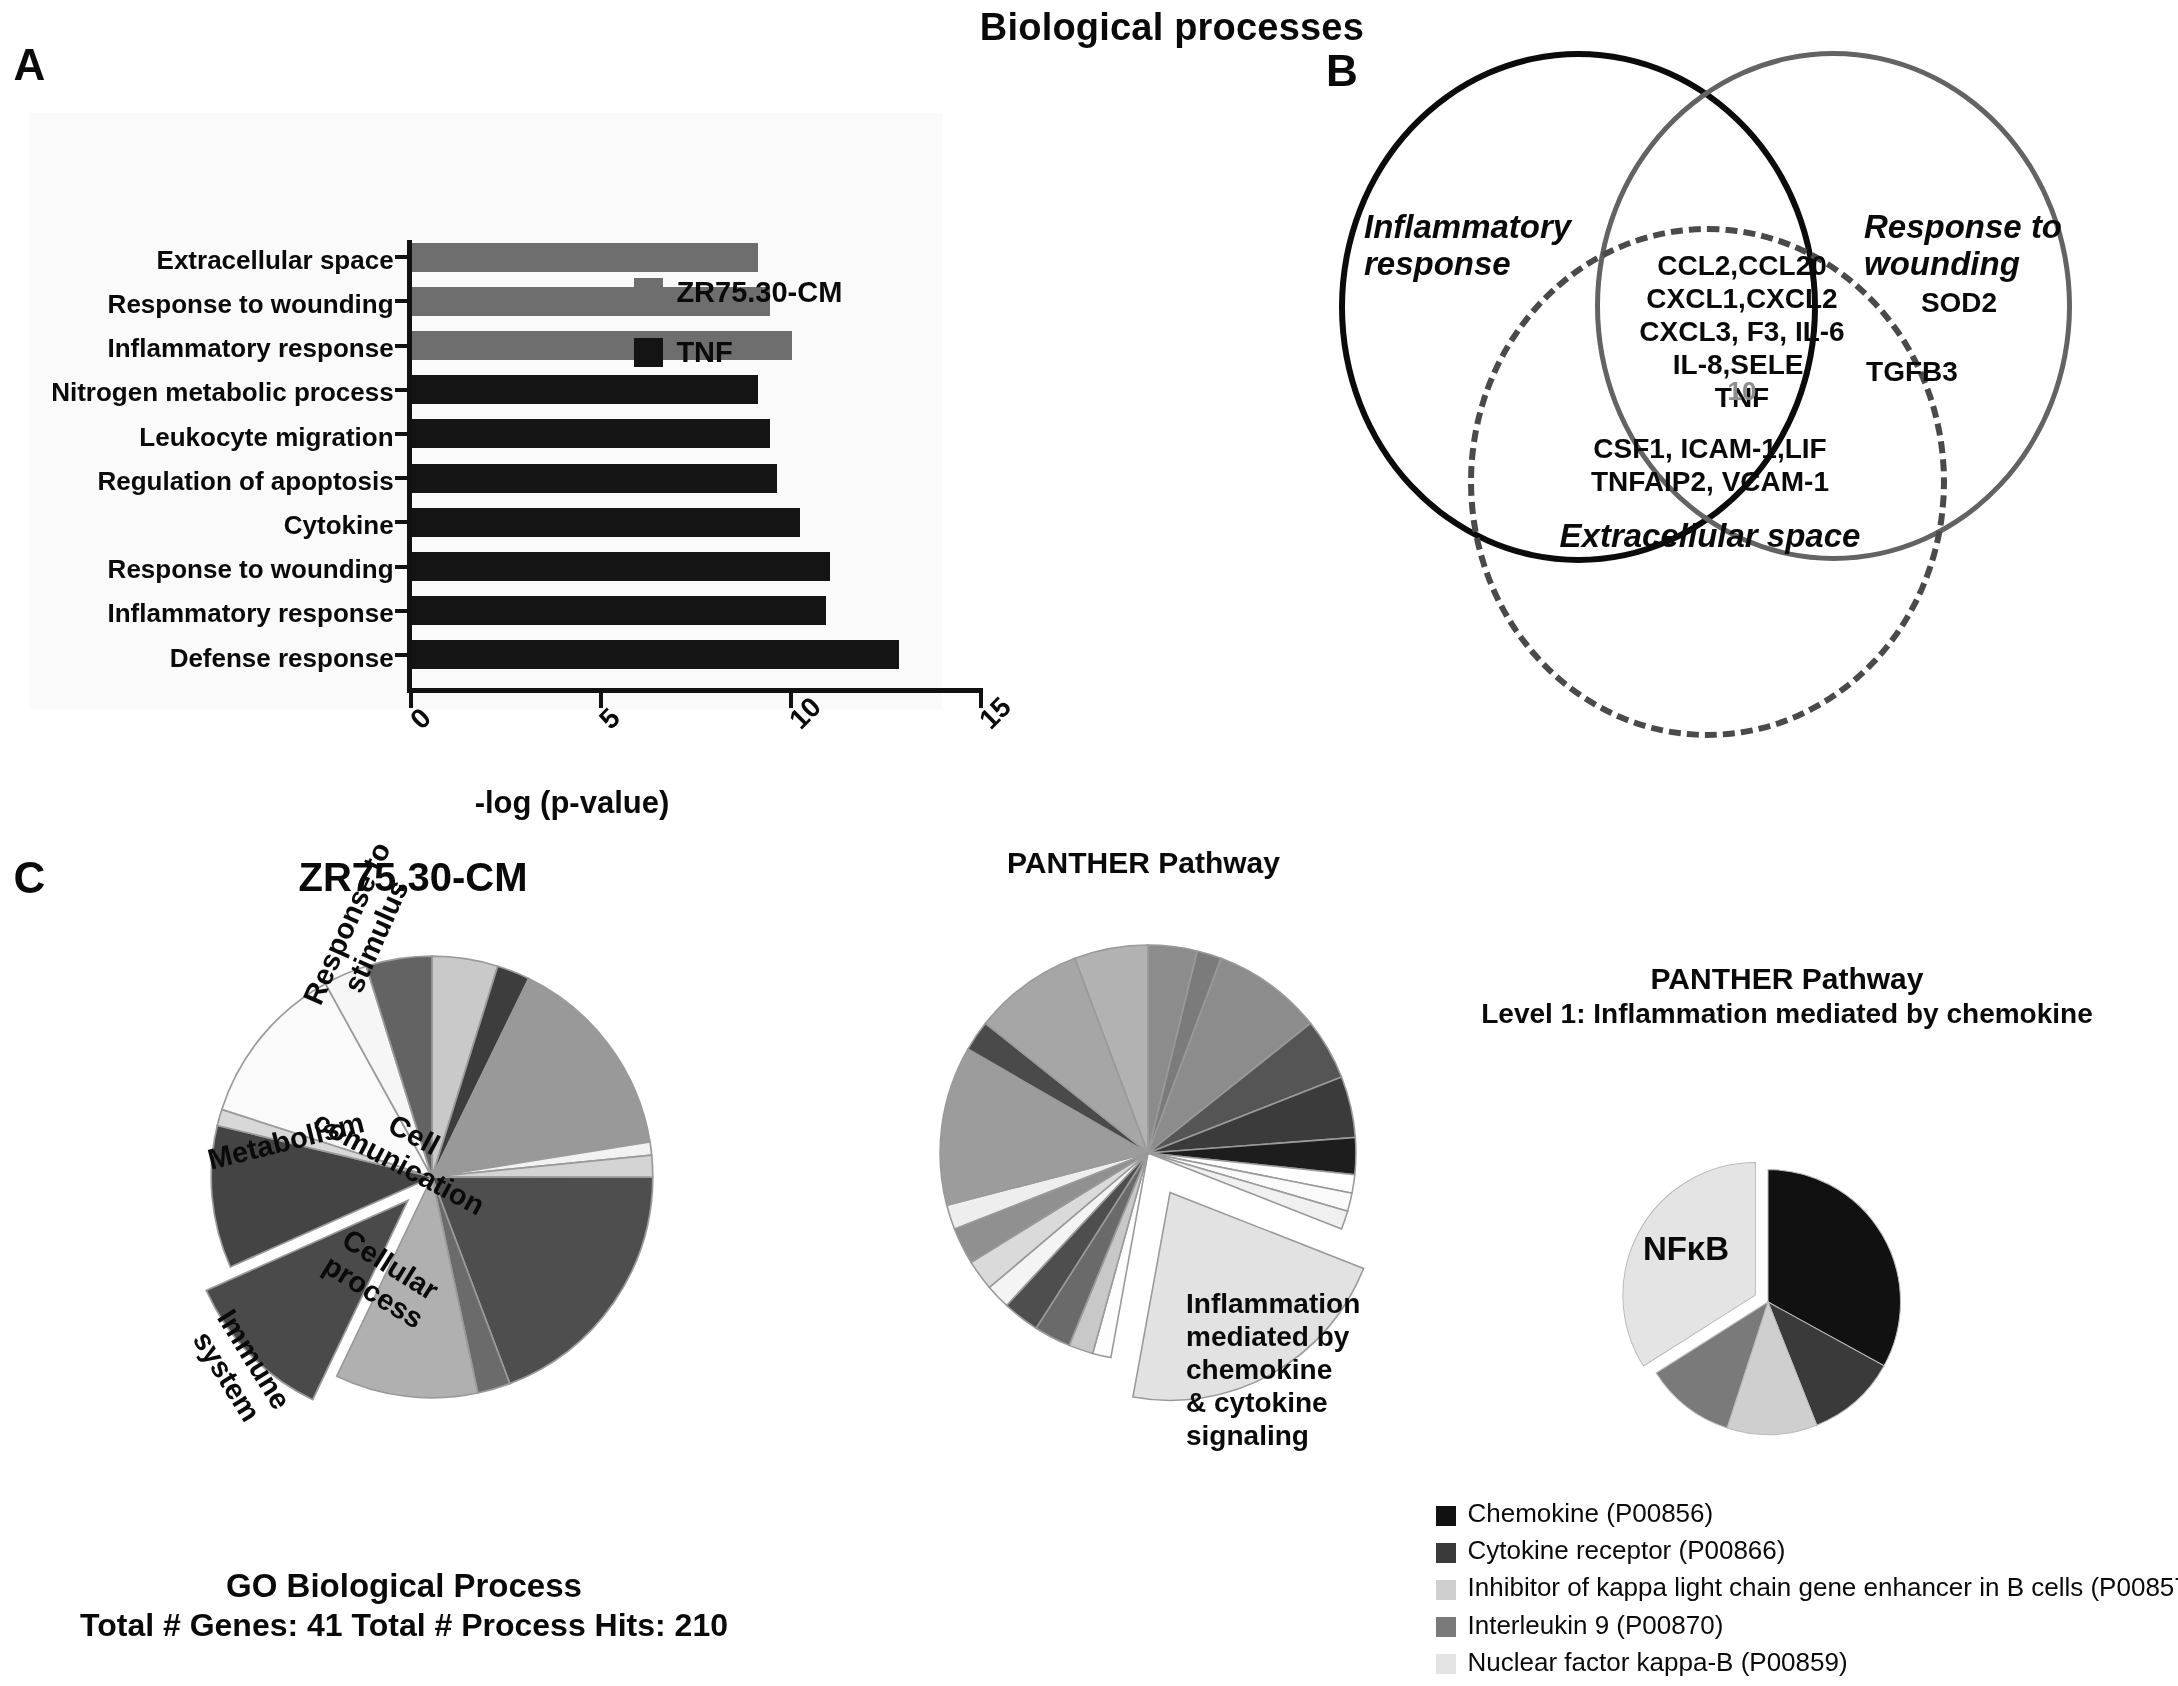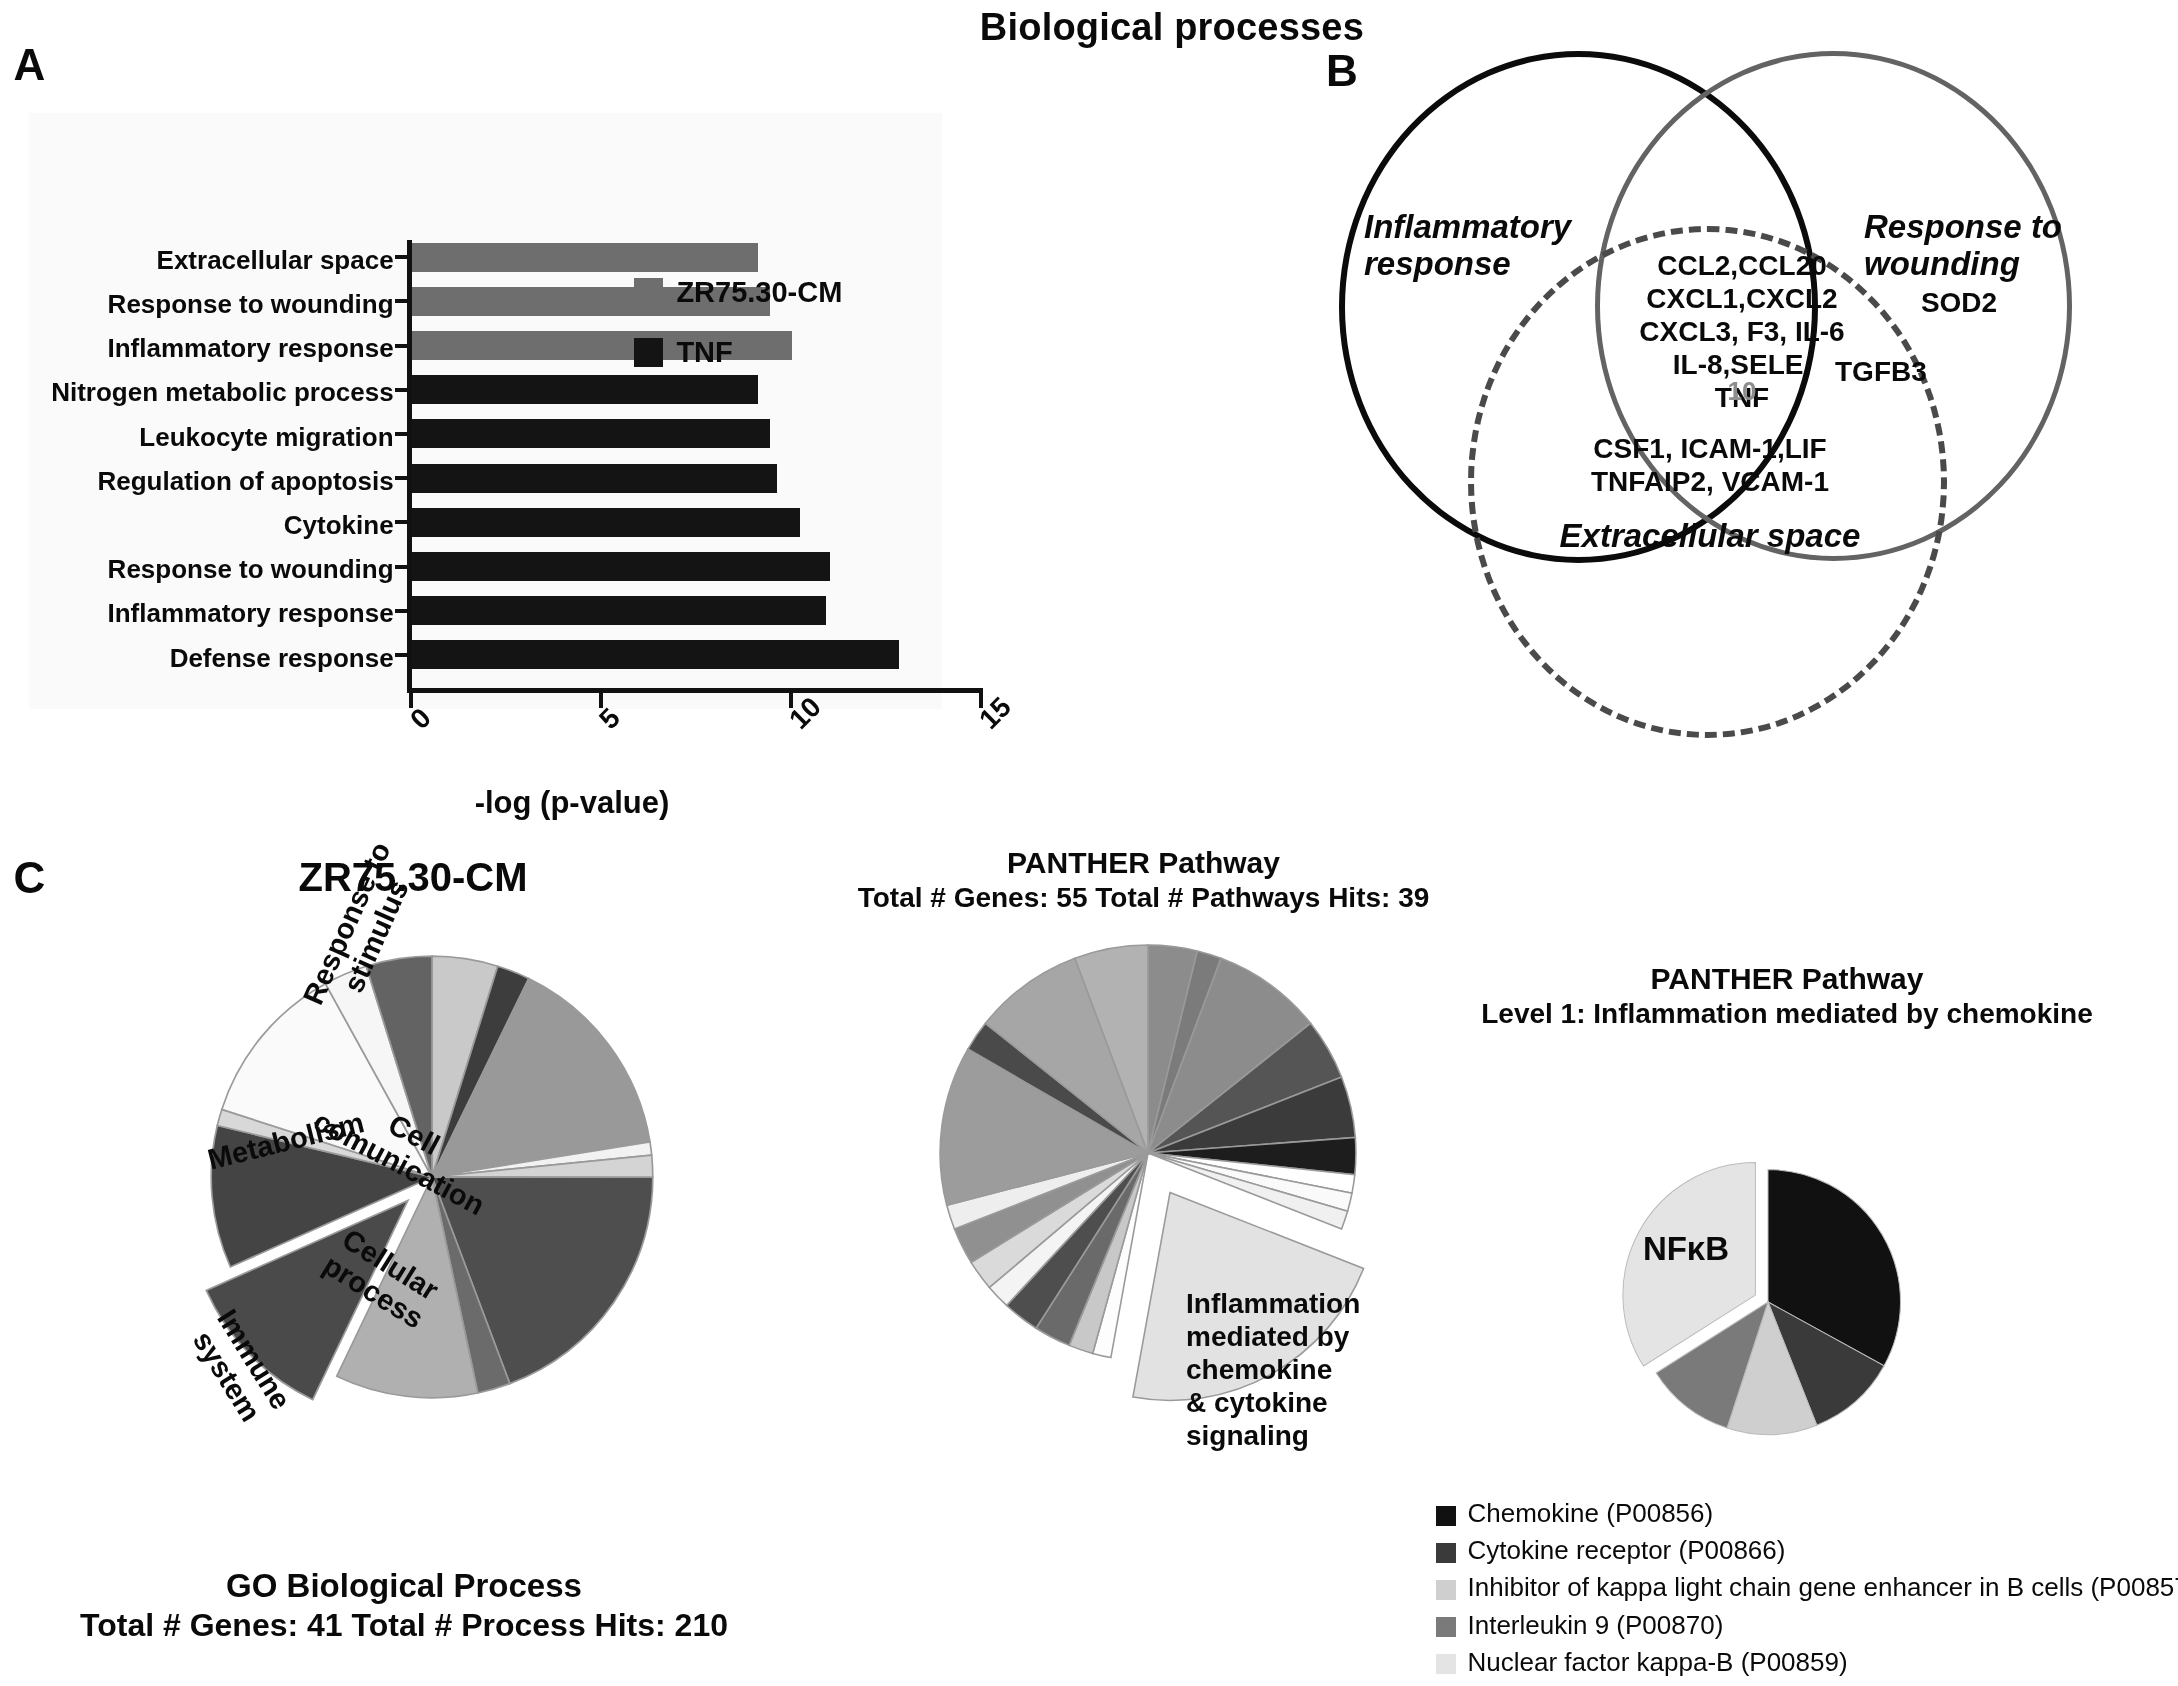--- a/index.html
+++ b/index.html
@@ -57,21 +57,21 @@
   #venn-label-right{left:548px;top:171px;width:221px;}
   #venn-label-bottom{left:221px;top:480px;width:346px;text-align:center;}
   .venn-genes{position:absolute;font-size:28px;font-weight:bold;
               line-height:1.18;text-align:center;}
   #venn-genes-top{left:307px;top:106px;width:240px;}
   #venn-genes-center{left:306px;top:211px;width:240px;}
   #venn-count-center{position:absolute;left:306px;top:338px;width:240px;
                      text-align:center;font-size:26px;font-weight:bold;color:#8d8d8d;}
   #venn-genes-right{left:576px;top:248px;width:134px;text-align:center;
                     font-size:28px;font-weight:bold;}
-  #venn-genes-tgfb3{left:519px;top:317px;width:154px;text-align:left;
+  #venn-genes-tgfb3{left:519px;top:317px;width:154px;text-align:center;
                     font-size:28px;font-weight:bold;}
   #venn-genes-bottom{left:221px;top:394px;width:346px;}
 
   
   .pie-title{position:absolute;text-align:center;font-size:30px;font-weight:bold;
              line-height:1.2;}
   .pie-sub{font-size:28px;font-weight:bold;}
 
   #pie1-title{left:115px;top:853px;width:596px;font-size:40px;}
   #pie1{left:192px;top:937px;width:480px;height:480px;}
@@ -220,21 +220,20 @@
       <path d="M 50 50 L 27.79060124838162 9.716720502277724 A 46 46 0 0 1 36.30422132806655 6.086156549791582 Z" fill="#f6f6f6" stroke="#9a9a9a" stroke-width="0.35"></path>
       <path d="M 50 50 L 36.30422132806655 6.086156549791582 A 46 46 0 0 1 49.99999999999999 4 Z" fill="#636363" stroke="#9a9a9a" stroke-width="0.35"></path>
     </svg></div>
 <div class="abs pie-title" id="pie1-caption">
   <div style="font-size:33px">GO Biological Process</div>
   <div class="pie-sub" style="font-size:32px">Total # Genes: 41 Total # Process Hits: 210</div>
 </div>
 
 <div class="abs pie-title" id="pie2-title">
   <div>PANTHER Pathway</div>
-  <div class="pie-sub">Total # Genes: 55  Total # Pathways Hits: 39</div>
 </div>
 <div class="abs" id="pie2"><svg width="452" height="452" viewBox="0 0 100 100" style="overflow: visible;">
       <path d="M 50 50 L 50 4 A 46 46 0 0 1 60.90569737491289 5.311458238528097 Z" fill="#8c8c8c" stroke="#9a9a9a" stroke-width="0.35"></path>
       <path d="M 50 50 L 60.90569737491289 5.311458238528097 A 46 46 0 0 1 66.16324190774178 6.933195950572092 Z" fill="#7b7b7b" stroke="#9a9a9a" stroke-width="0.35"></path>
       <path d="M 50 50 L 66.16324190774178 6.933195950572092 A 46 46 0 0 1 85.96424819352939 21.319469114498265 Z" fill="#8c8c8c" stroke="#9a9a9a" stroke-width="0.35"></path>
       <path d="M 50 50 L 85.96424819352939 21.319469114498265 A 46 46 0 0 1 92.82019243763341 33.19431287914584 Z" fill="#555555" stroke="#9a9a9a" stroke-width="0.35"></path>
       <path d="M 50 50 L 92.82019243763341 33.19431287914584 A 46 46 0 0 1 95.87137467033429 46.5624156950245 Z" fill="#3b3b3b" stroke="#9a9a9a" stroke-width="0.35"></path>
       <path d="M 50 50 L 95.87137467033429 46.5624156950245 A 46 46 0 0 1 95.74800718694057 54.80830931031207 Z" fill="#1d1d1d" stroke="#9a9a9a" stroke-width="0.35"></path>
       <path d="M 50 50 L 95.74800718694057 54.80830931031207 A 46 46 0 0 1 95.13282563613194 58.88977221859546 Z" fill="#ffffff" stroke="#9a9a9a" stroke-width="0.35"></path>
       <path d="M 50 50 L 95.13282563613194 58.88977221859546 A 46 46 0 0 1 94.1542611109729 62.89965990807614 Z" fill="#fafafa" stroke="#9a9a9a" stroke-width="0.35"></path>

